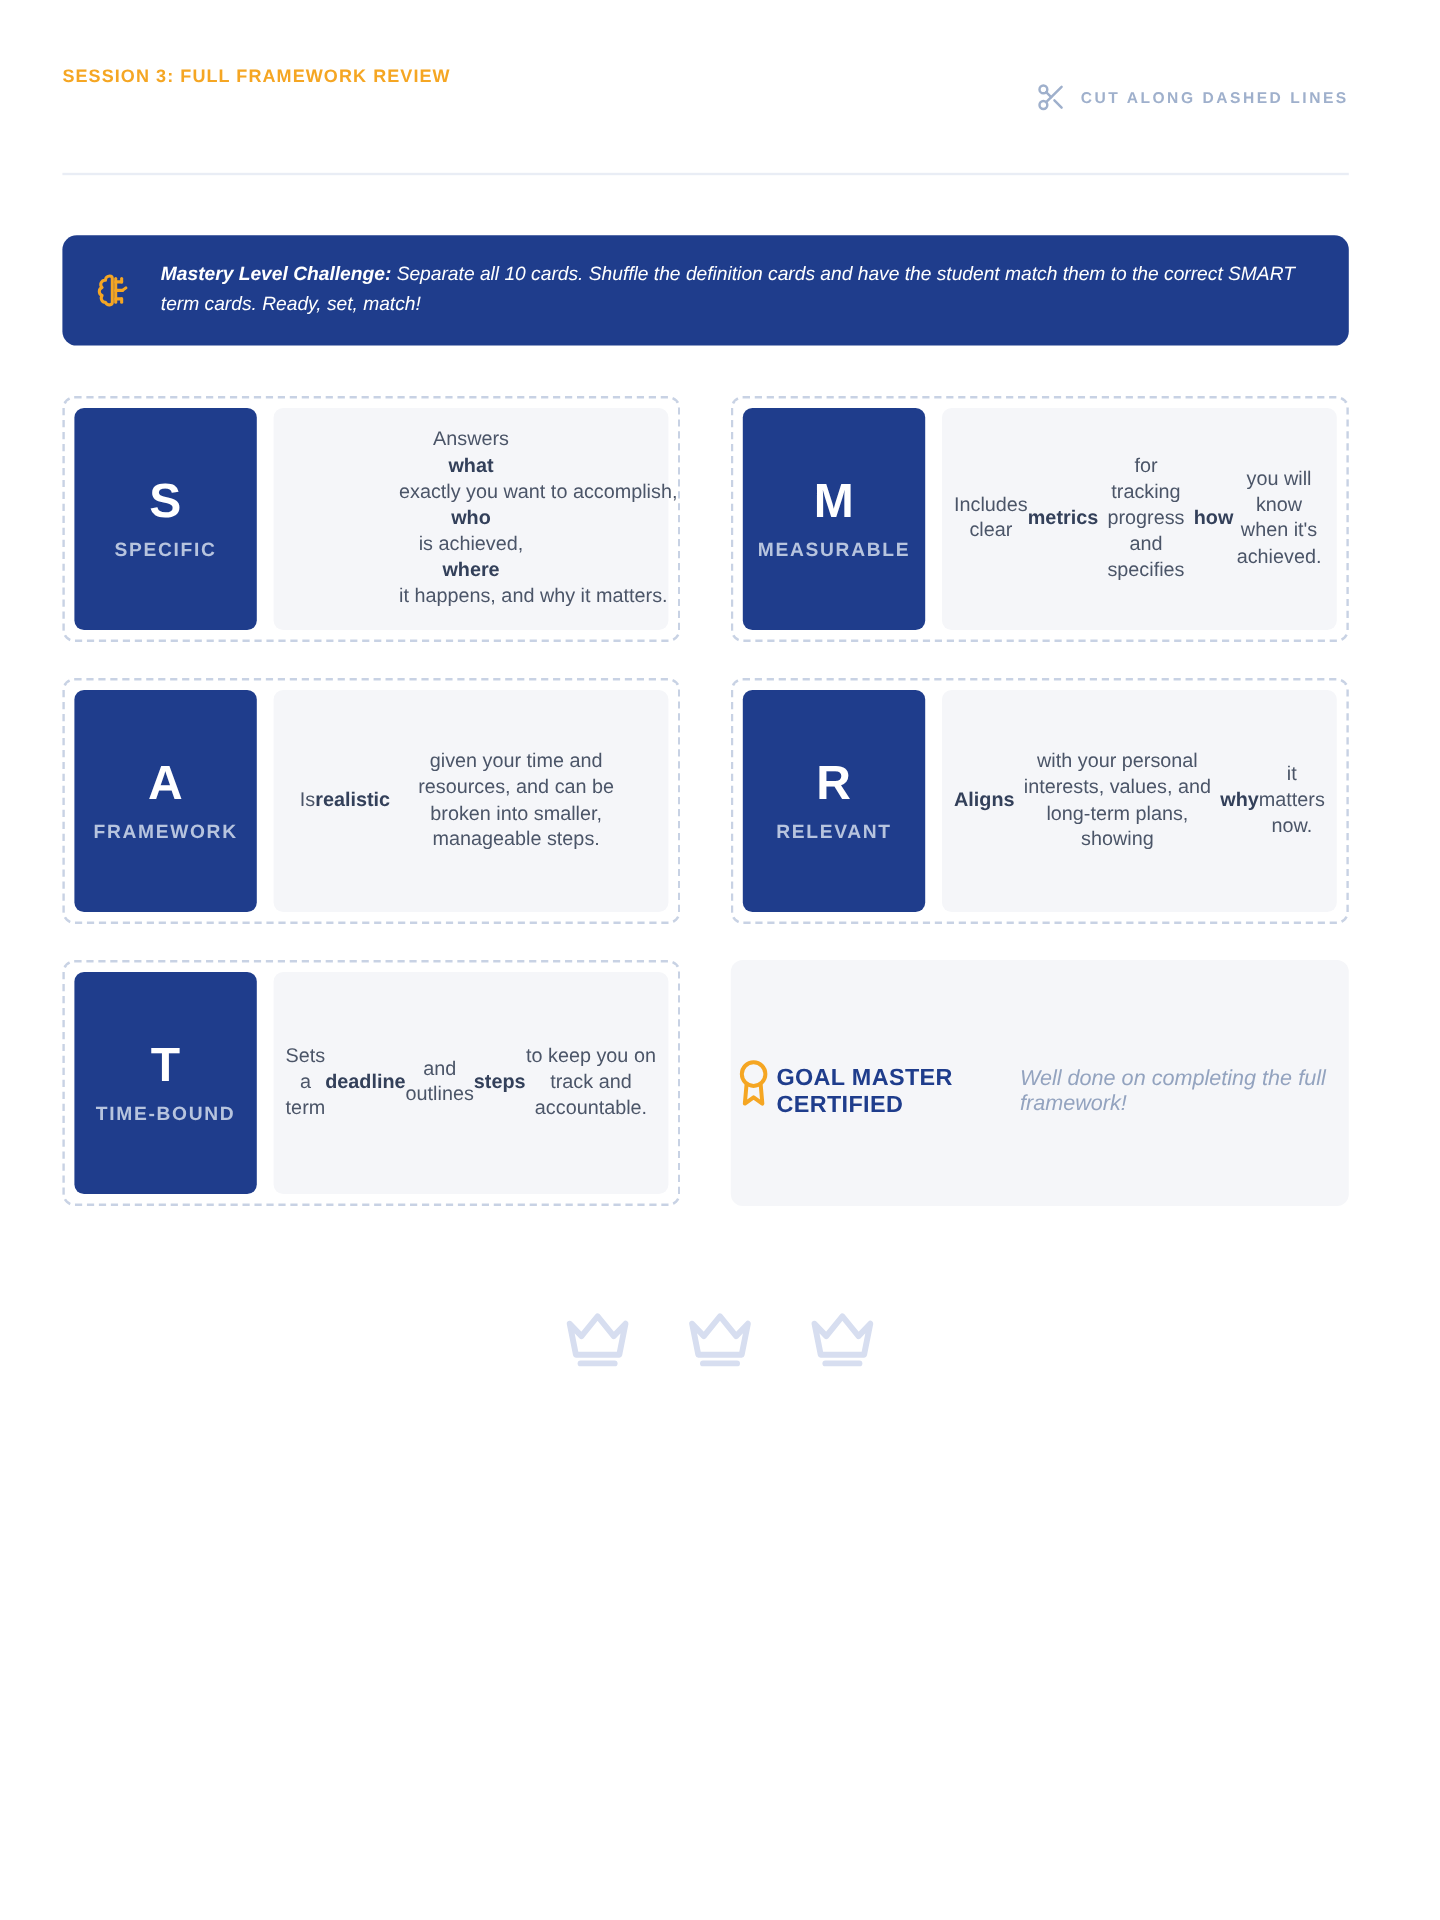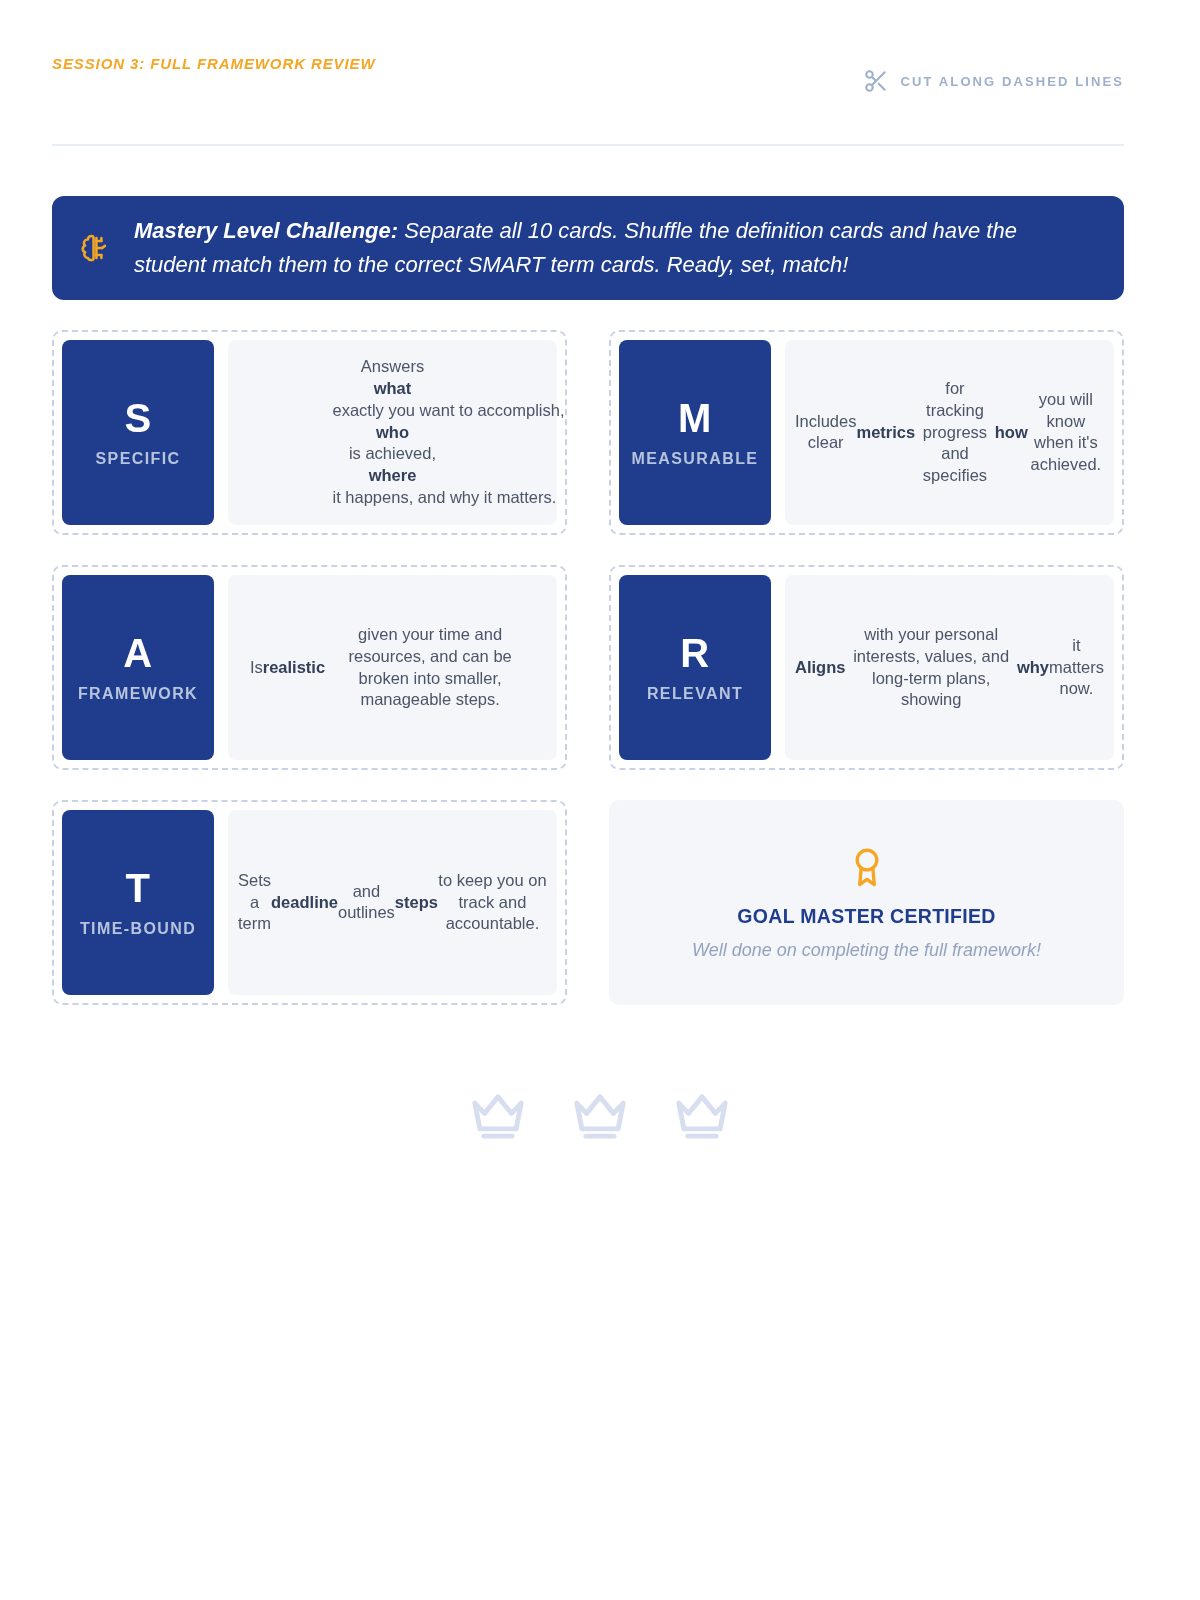--- a/index.html
+++ b/index.html
@@ -34,21 +34,20 @@
     letter-spacing: -0.4px;
     color: #1f3d8c;
     line-height: 1.05;
     margin: 0;
     white-space: nowrap;
   }
   .sub-title {
     margin-top: 9px;
     font-size: 15px;
     font-weight: bold;
-    font-style: italic;
     letter-spacing: 0.9px;
     color: #f5a623;
     white-space: nowrap;
   }
   .cut-note {
     display: flex;
     align-items: center;
     gap: 12px;
     padding-top: 22px;
     color: #9fb0cc;
@@ -79,21 +78,21 @@
     border-radius: 12px;
     display: flex;
     align-items: center;
     gap: 22px;
     padding: 18px 30px 18px 26px;
   }
   .brain-icon { flex: 0 0 auto; width: 34px; height: 34px; }
   .brain-icon svg { display: block; }
   .challenge-text {
     color: #ffffff;
-    font-size: 22px;
+    font-size: 16px;
     font-style: italic;
     line-height: 1.55;
   }
   .challenge-text b { font-weight: bold; font-style: italic; }
 
   
   .grid {
     position: absolute;
     left: 52px; top: 330px;
     width: 1072px;
@@ -178,21 +177,20 @@
   .w-wide   { max-width: 175px; }
   .w-xwide  { max-width: 210px; }
 
   
   .certificate {
     width: 515px;
     height: 205px;
     background: #f5f6f9;
     border-radius: 10px;
     display: flex;
-    flex-direction: column;
     align-items: center;
     justify-content: center;
     gap: 0;
   }
   .ribbon-icon { width: 38px; height: 46px; }
   .ribbon-icon svg { display: block; }
   .cert-title {
     margin-top: 14px;
     font-size: 19.5px;
     font-weight: bold;

